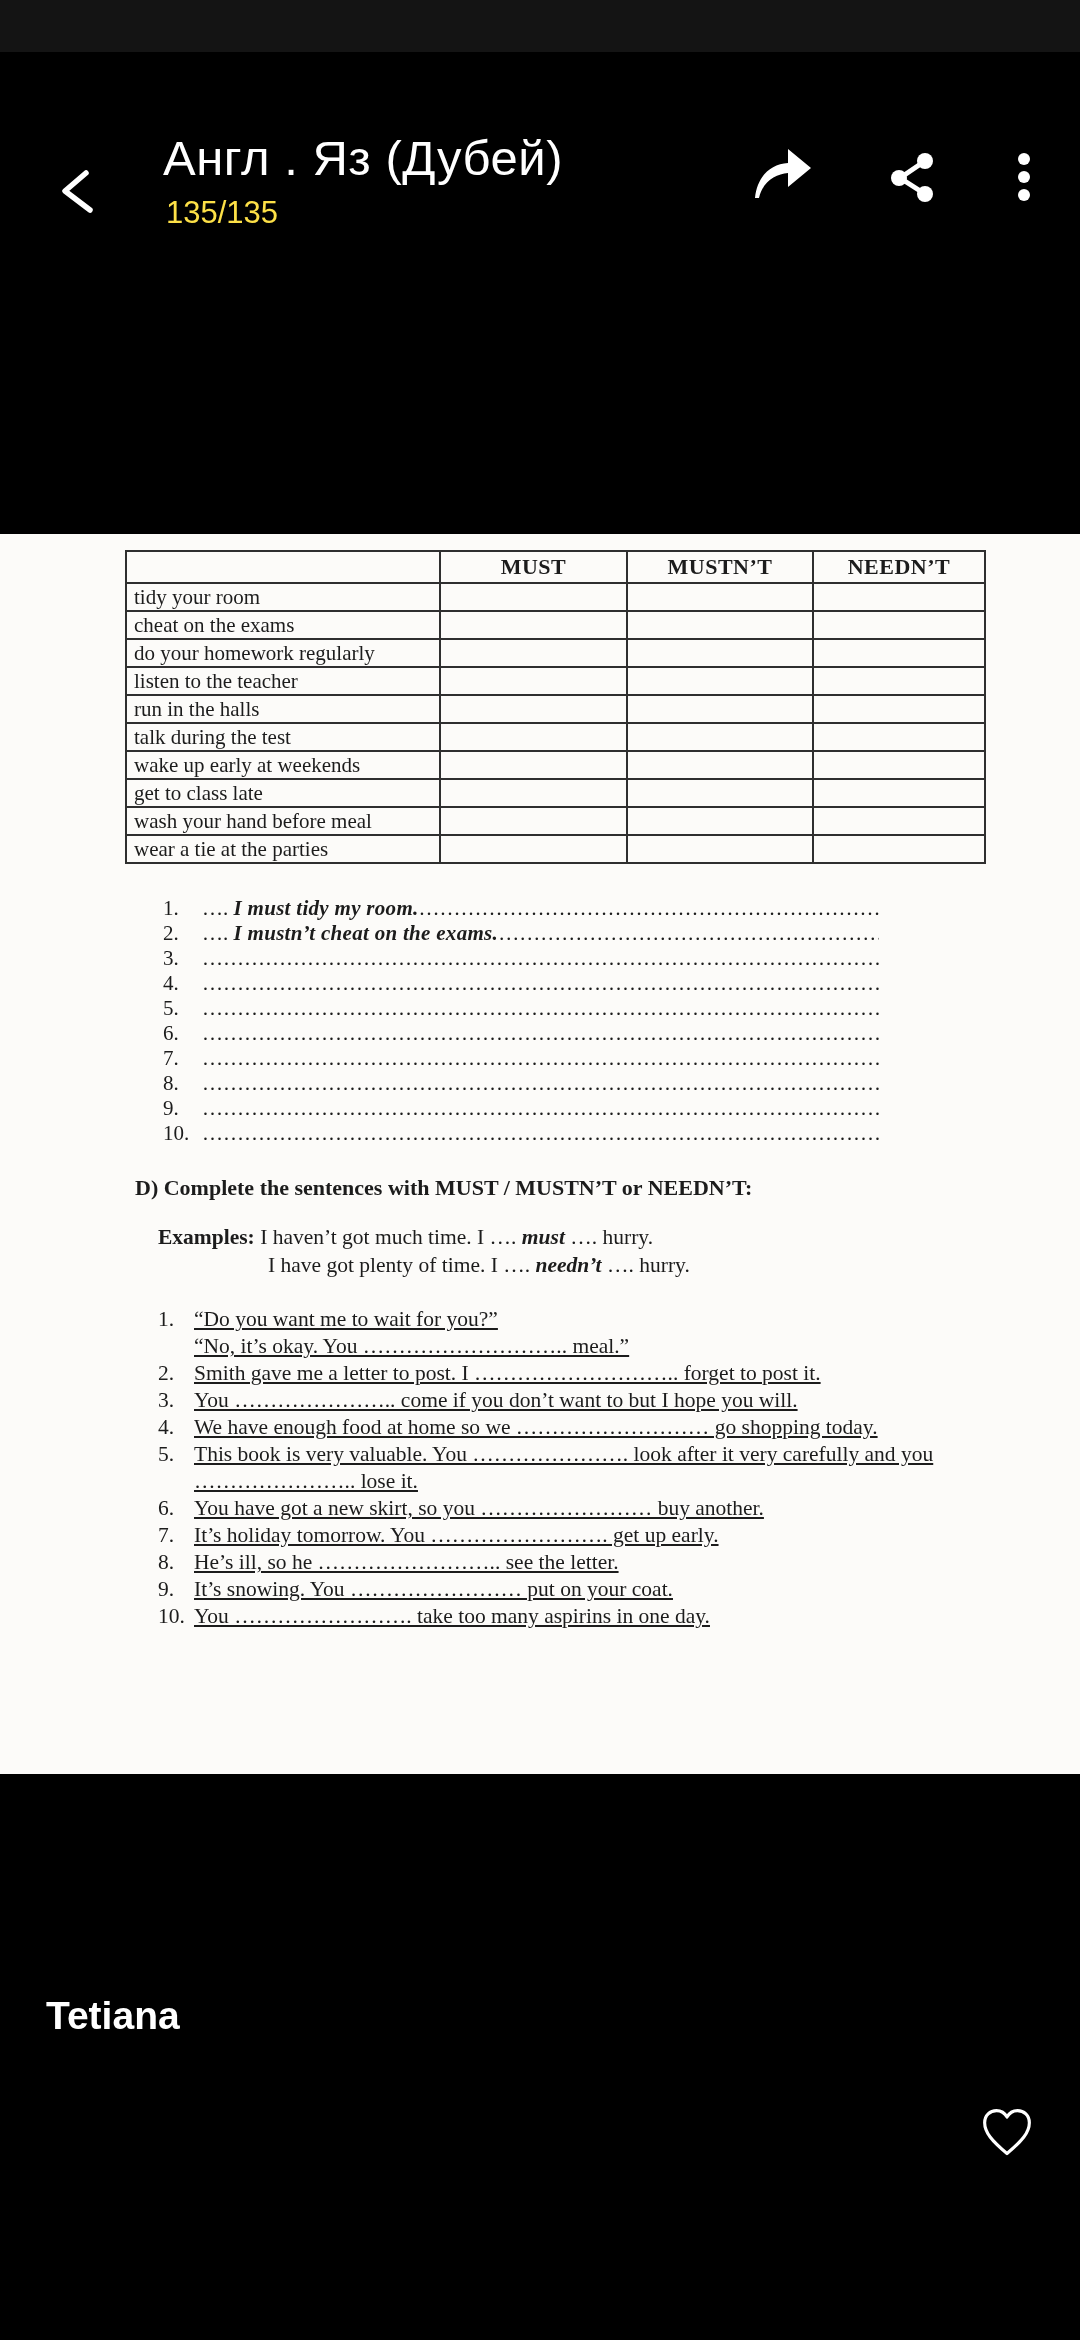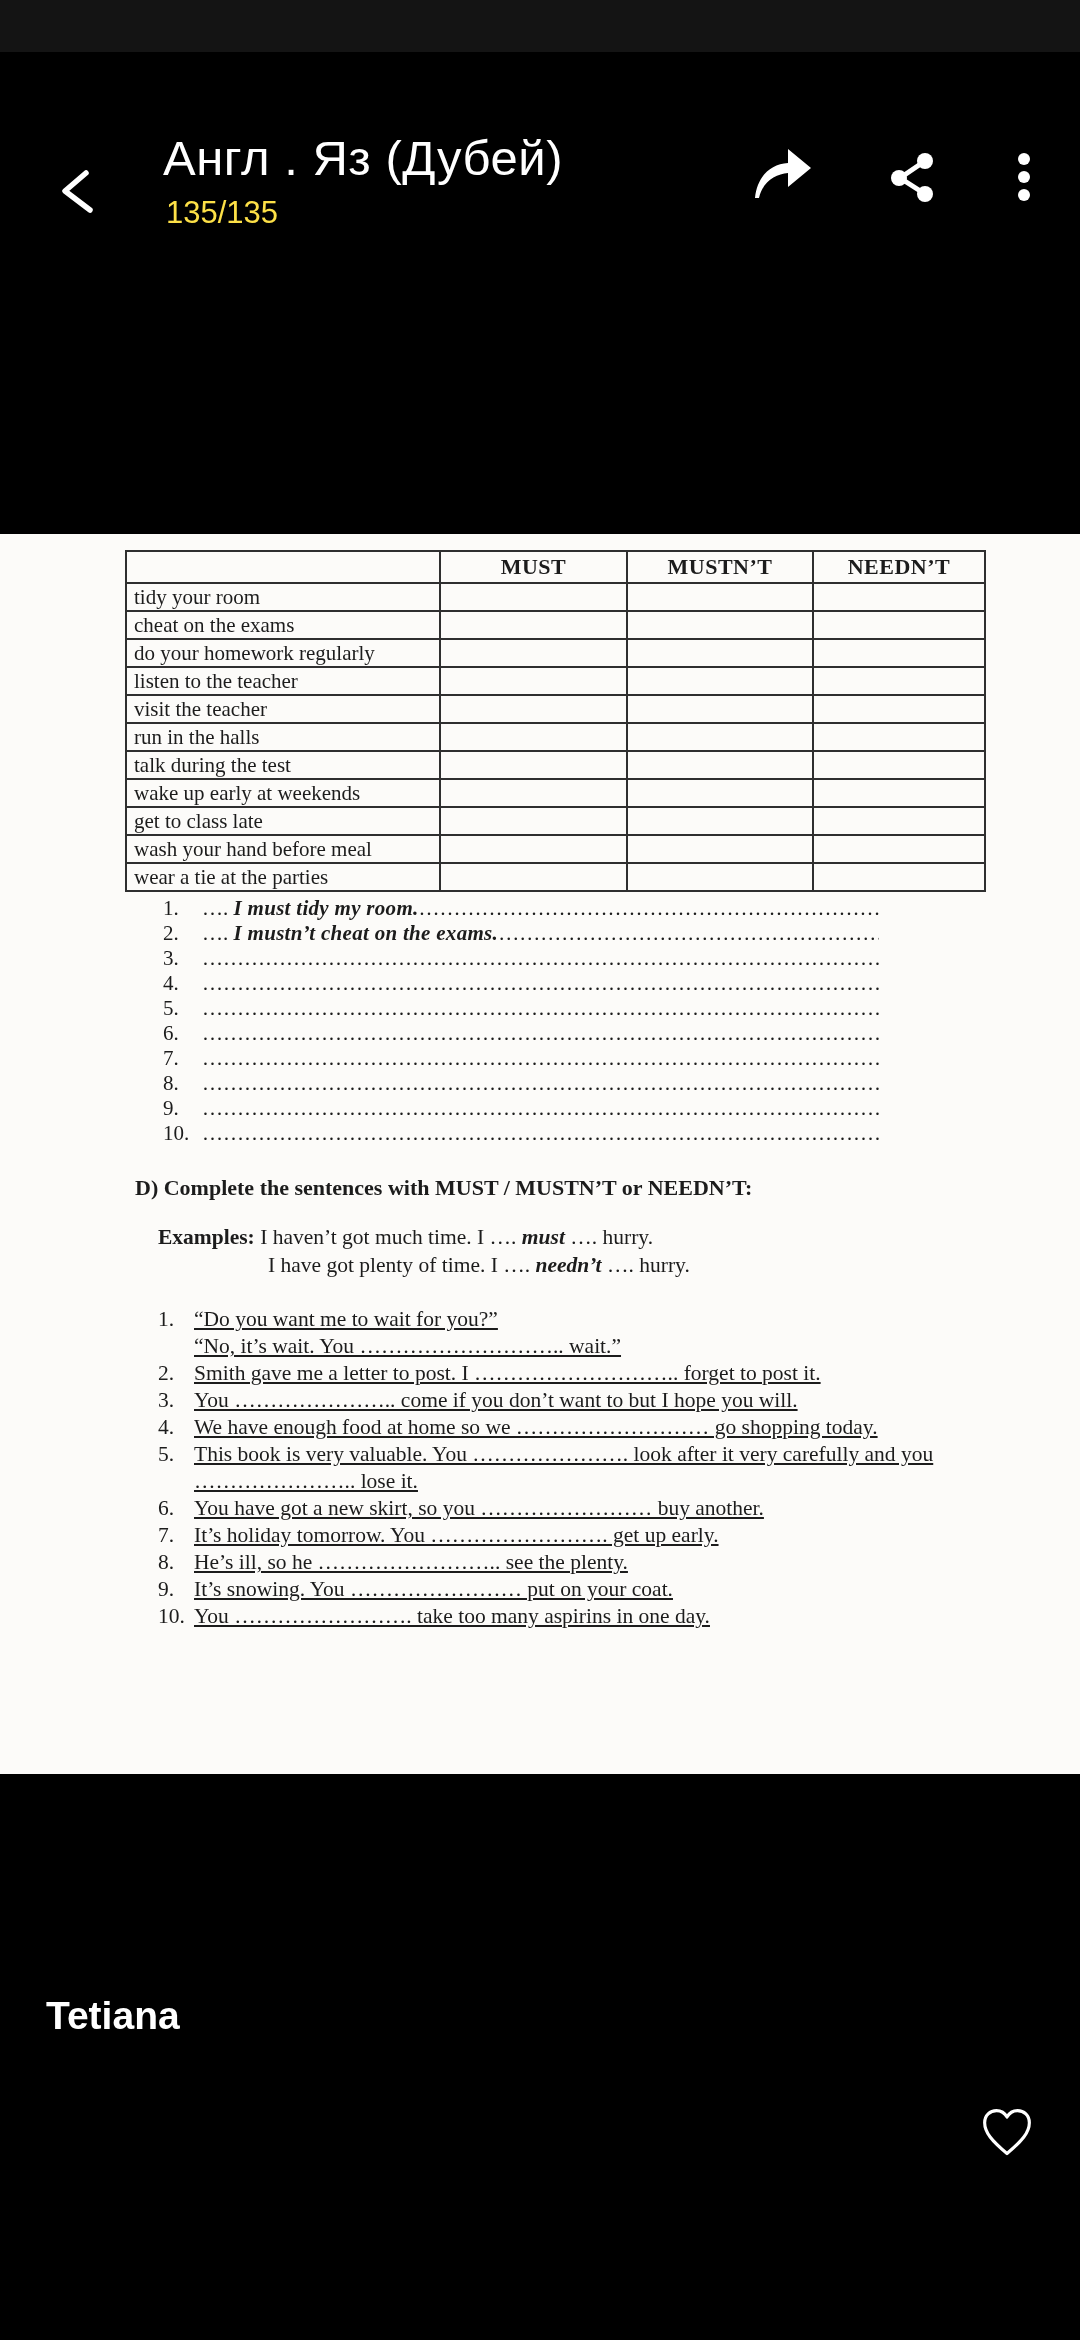--- a/index.html
+++ b/index.html
@@ -120,26 +120,20 @@
             <td></td>
           </tr>
 
           <tr>
             <td>listen to the teacher</td>
             <td></td>
             <td></td>
             <td></td>
           </tr>
 
-          <tr>
-            <td>visit the teacher</td>
-            <td></td>
-            <td></td>
-            <td></td>
-          </tr>
 
           <tr>
             <td>run in the halls</td>
             <td></td>
             <td></td>
             <td></td>
           </tr>
 
           <tr>
             <td>talk during the test</td>
@@ -265,21 +259,21 @@
 
     <div class="sentences">
 
         <div class="sent-row">
           <span class="snum">1.</span>
           <span class="stext">“Do you want me to wait for you?”</span>
         </div>
 
         <div class="sent-row">
           <span class="snum"></span>
-          <span class="stext">“No, it’s wait. You ……………………….. wait.”</span>
+          <span class="stext">“No, it’s okay. You ……………………….. meal.”</span>
         </div>
 
         <div class="sent-row">
           <span class="snum">2.</span>
           <span class="stext">Smith gave me a letter to post. I ……………………….. forget to post it.</span>
         </div>
 
         <div class="sent-row">
           <span class="snum">3.</span>
           <span class="stext">You ………………….. come if you don’t want to but I hope you will.</span>
@@ -305,21 +299,21 @@
           <span class="stext">You have got a new skirt, so you …………………… buy another.</span>
         </div>
 
         <div class="sent-row">
           <span class="snum">7.</span>
           <span class="stext">It’s holiday tomorrow. You ……………………. get up early.</span>
         </div>
 
         <div class="sent-row">
           <span class="snum">8.</span>
-          <span class="stext">He’s ill, so he …………………….. see the plenty.</span>
+          <span class="stext">He’s ill, so he …………………….. see the letter.</span>
         </div>
 
         <div class="sent-row">
           <span class="snum">9.</span>
           <span class="stext">It’s snowing. You …………………… put on your coat.</span>
         </div>
 
         <div class="sent-row">
           <span class="snum">10.</span>
           <span class="stext">You ……………………. take too many aspirins in one day.</span>

